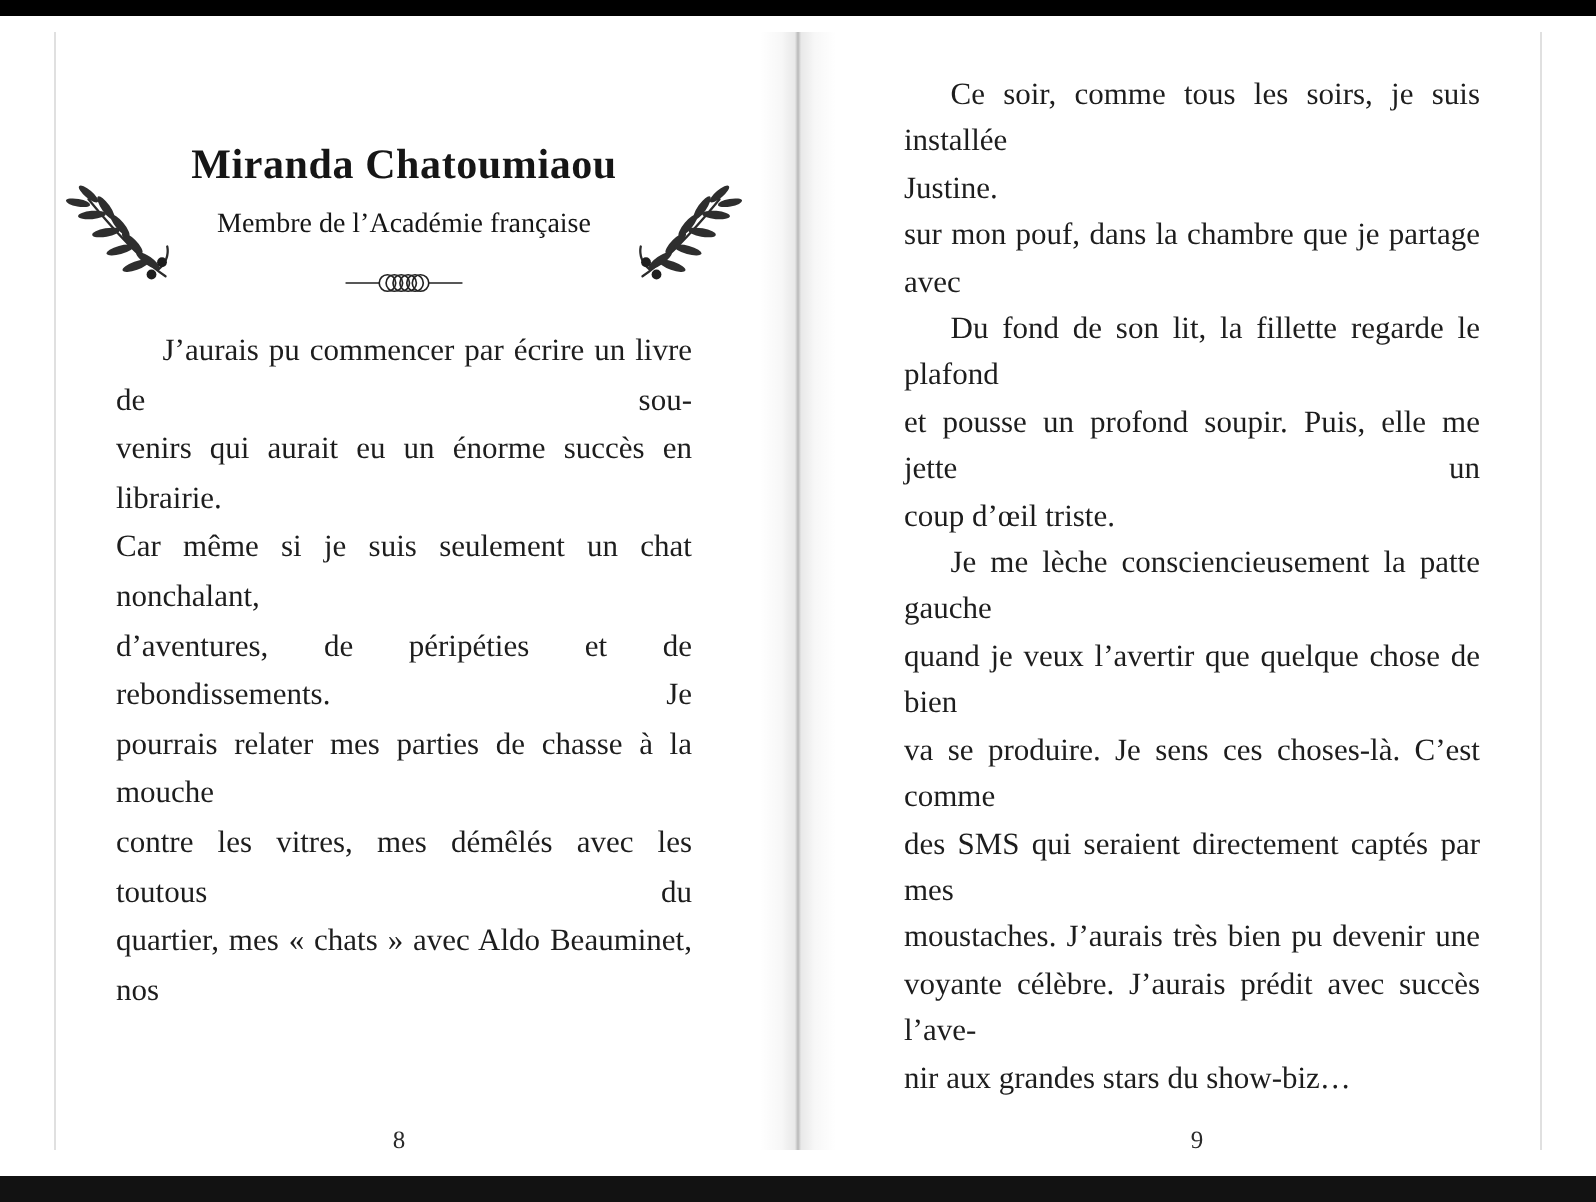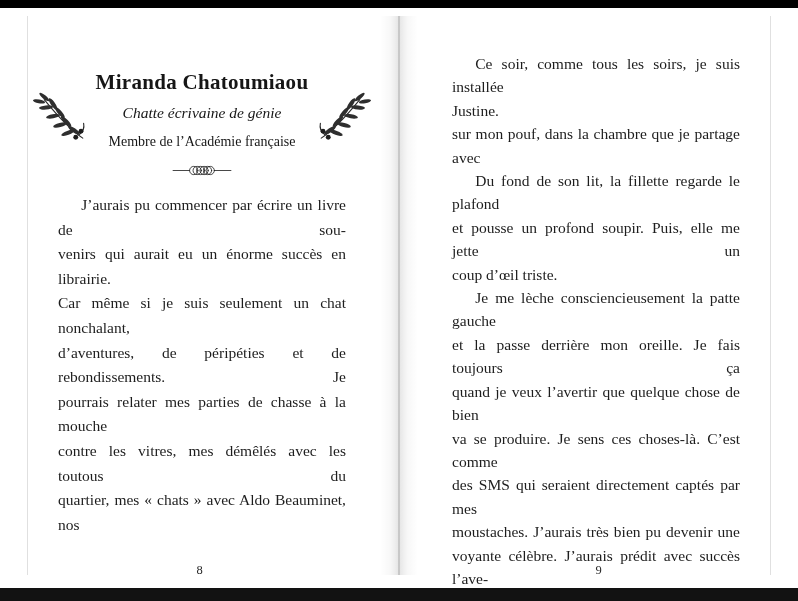--- a/index.html
+++ b/index.html
@@ -19,21 +19,21 @@
   }
 
   .spread {
     position: absolute; top: 8px; bottom: 13px; left: 0; right: 0;
     display: flex; background: #fff;
   }
   .page { width: 50%; position: relative; }
 
   .page-content { position: absolute; inset: 0; }
   .page.left  .page-content { padding: 62px 53px 0 58px; }
-  .page.right .page-content { padding: 44px 58px 0 53px; }
+  .page.right .page-content { padding: 28px 58px 0 53px; }
 
   
   .spine {
     position: absolute; top: 8px; bottom: 13px; left: 50%; width: 38px;
     transform: translateX(-50%); pointer-events: none;
     background: linear-gradient(to right,
       rgba(0,0,0,0) 0%, rgba(0,0,0,0.03) 28%, rgba(0,0,0,0.09) 46%,
       rgba(0,0,0,0.28) 50%, rgba(0,0,0,0.09) 54%, rgba(0,0,0,0.03) 72%, rgba(0,0,0,0) 100%);
   }
   .edge-line {
@@ -127,21 +127,20 @@
               <ellipse cx="50" cy="5" rx="7" ry="2.2" transform="rotate(-40 50 5)"></ellipse>
               <ellipse cx="56" cy="10" rx="7" ry="2.2" transform="rotate(-10 56 10)"></ellipse>
             </g>
             <g fill="#1d1d1d">
               <circle cx="8" cy="44" r="2.8"></circle>
               <circle cx="14" cy="51" r="2.8"></circle>
             </g>
           </svg>
 
           <h1 class="chapter-title">Miranda Chatoumiaou</h1>
-          <p class="chapter-subtitle">Chatte écrivaine de génie</p>
           <p class="chapter-affiliation">Membre de l’Académie française</p>
 
           <div class="divider-wrap">
             <svg class="divider-svg" viewBox="0 0 90 20" xmlns="http://www.w3.org/2000/svg">
               <g stroke="#222222" stroke-width="1.2" fill="none" stroke-linecap="round">
                 <path d="M3 10 H27"></path>
                 <path d="M63 10 H87"></path>
                 <circle cx="33" cy="10" r="6"></circle>
                 <circle cx="38" cy="10" r="6"></circle>
                 <circle cx="43" cy="10" r="6"></circle>
@@ -177,21 +176,20 @@
               <div class="line last">Justine.</div>
               <div class="line">sur mon pouf, dans la chambre que je partage avec</div>
             </div>
             <div class="para">
               <div class="line first">Du fond de son lit, la fillette regarde le plafond</div>
               <div class="line">et pousse un profond soupir. Puis, elle me jette un</div>
               <div class="line last">coup d’œil triste.</div>
             </div>
             <div class="para">
               <div class="line first">Je me lèche consciencieusement la patte gauche</div>
-              <div class="line">et la passe derrière mon oreille. Je fais toujours ça</div>
               <div class="line">quand je veux l’avertir que quelque chose de bien</div>
               <div class="line">va se produire. Je sens ces choses-là. C’est comme</div>
               <div class="line">des SMS qui seraient directement captés par mes</div>
               <div class="line">moustaches. J’aurais très bien pu devenir une</div>
               <div class="line">voyante célèbre. J’aurais prédit avec succès l’ave-</div>
               <div class="line last">nir aux grandes stars du show-biz…</div>
             </div>
           </div>
       </div>
 

